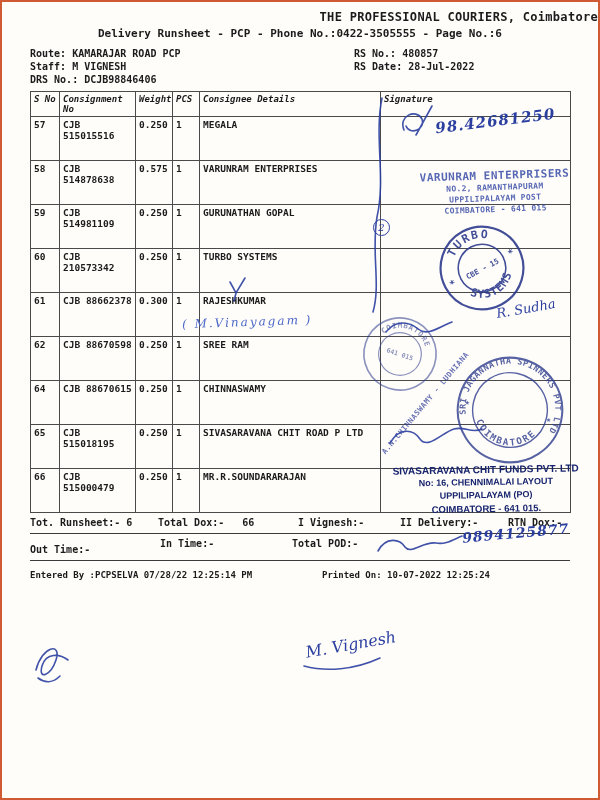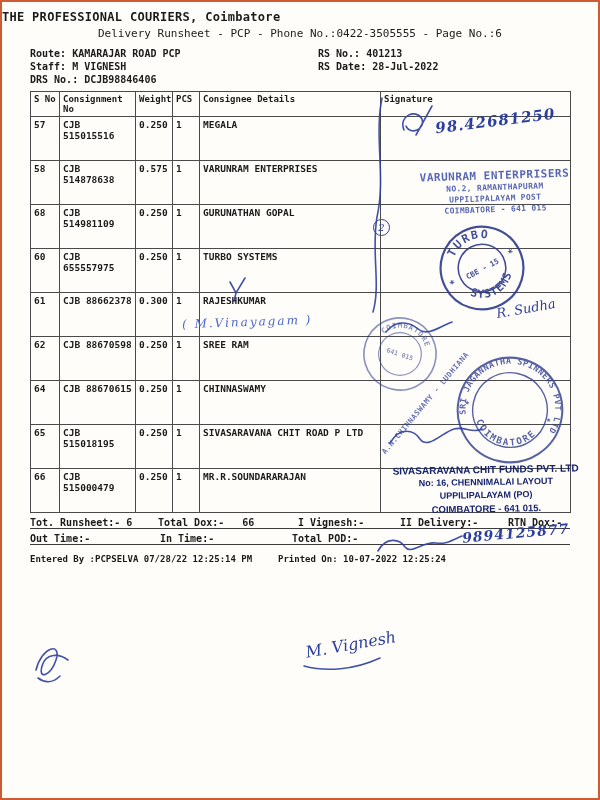--- a/index.html
+++ b/index.html
@@ -1,40 +1,40 @@
 <!DOCTYPE html>
 <html><head>
 <meta charset="utf-8">
 <style>
   *{margin:0;padding:0;box-sizing:border-box;}
   html,body{width:600px;height:800px;}
   body{background:#d9d9d9;}
   .page{position:relative;width:600px;height:800px;background:#fffdf9;border:2px solid #cf5b35;
         font-family:"DejaVu Sans Mono",monospace;color:#1b1b1b;overflow:hidden;}
-  .title{text-align:left;font-weight:bold;font-size:12px;padding-top:8px;letter-spacing:.3px;}
-  .subtitle{text-align:center;font-weight:normal;font-size:11px;margin-top:3px;}
+  .title{text-align:right;font-weight:bold;font-size:12px;padding-top:8px;letter-spacing:.3px;}
+  .subtitle{text-align:center;font-weight:bold;font-size:11px;margin-top:3px;}
   .meta{margin:7px 30px 0 28px;font-size:10px;font-weight:bold;line-height:13px;}
   .meta-line{display:flex;}
-  .meta-line .l{width:288px;white-space:pre;}
+  .meta-line .l{width:324px;white-space:pre;}
   .meta-line .r{white-space:pre;}
   table.runsheet{width:540px;margin:5px 0 0 28px;border-collapse:collapse;table-layout:fixed;
         font-size:9.5px;font-weight:bold;}
   .runsheet th,.runsheet td{border:1px solid #4a4a4a;vertical-align:top;padding:2px 3px;text-align:left;
         overflow:hidden;white-space:pre-wrap;}
-  .runsheet th{height:15px;font-size:9px;}
+  .runsheet th{height:15px;font-size:9px;font-style:italic;}
   .runsheet td{height:44px;}
   .w-sno{width:29px;}.w-con{width:76px;}.w-wt{width:37px;}.w-pcs{width:27px;}
   .w-cons{width:181px;}.w-sig{width:190px;}
   .totals,.outrow{display:flex;margin:4px 28px 0;font-size:10px;font-weight:bold;
-        border-bottom:1px solid #3c3c3c;}
+        border-bottom:1px solid #3c3c3c;padding-bottom:5px;}
   .totals span,.outrow span{white-space:pre;}
   .t1{width:128px;}.t2{width:140px;}.t3{width:102px;}.t4{width:108px;}
-  .o1{width:130px;}.o2{width:132px;}
+  .o1{width:130px;margin-top:6px;}.o2{width:132px;}
   .entered{display:flex;margin:9px 28px 0;font-size:9px;font-weight:bold;}
-  .entered .e1{width:248px;white-space:pre;}
+  .entered .e1{width:292px;white-space:pre;}
   .verify{display:flex;margin:20px 28px 0;font-size:10px;font-weight:bold;}
   .verify .v1{width:245px;}
   
   .ov{position:absolute;pointer-events:none;}
   .hand{font-family:"DejaVu Serif",serif;font-style:italic;color:#2b3fa0;}
   .phone57{left:433px;top:110px;transform:rotate(-7deg);font-size:15px;letter-spacing:1px;font-weight:bold;}
   .varunram{left:402px;top:167px;width:182px;text-align:center;color:#3347a5;opacity:.82;
         transform:rotate(-2deg);font-weight:bold;}
   .varunram .vl1{font-size:11px;letter-spacing:.5px;}
   .varunram .vls{font-size:8px;line-height:11px;letter-spacing:.3px;}
@@ -63,21 +63,21 @@
 <body>
 
 <div class="page">
 
   <div class="title">THE PROFESSIONAL COURIERS, Coimbatore</div>
   <div class="subtitle">Delivery Runsheet - PCP - Phone No.:0422-3505555 - Page No.:6</div>
 
   <div class="meta">
     <div class="meta-line">
       <span class="l">Route: KAMARAJAR ROAD PCP</span>
-      <span class="r">RS No.: 401213</span>
+      <span class="r">RS No.: 480857</span>
     </div>
     <div class="meta-line">
       <span class="l">Staff: M VIGNESH</span>
       <span class="r">RS Date: 28-Jul-2022</span>
     </div>
     <div class="meta-line">
       <span class="l">DRS No.: DCJB98846406</span>
     </div>
   </div>
 
@@ -111,30 +111,30 @@
     </tr>
         <tr>
       <td>58</td>
       <td>CJB 514878638</td>
       <td>0.575</td>
       <td>1</td>
       <td>VARUNRAM ENTERPRISES</td>
       <td></td>
     </tr>
         <tr>
-      <td>68</td>
+      <td>59</td>
       <td>CJB 514981109</td>
       <td>0.250</td>
       <td>1</td>
       <td>GURUNATHAN GOPAL</td>
       <td></td>
     </tr>
         <tr>
       <td>60</td>
-      <td>CJB 655557975</td>
+      <td>CJB 210573342</td>
       <td>0.250</td>
       <td>1</td>
       <td>TURBO SYSTEMS</td>
       <td></td>
     </tr>
         <tr>
       <td>61</td>
       <td>CJB 88662378</td>
       <td>0.300</td>
       <td>1</td>

